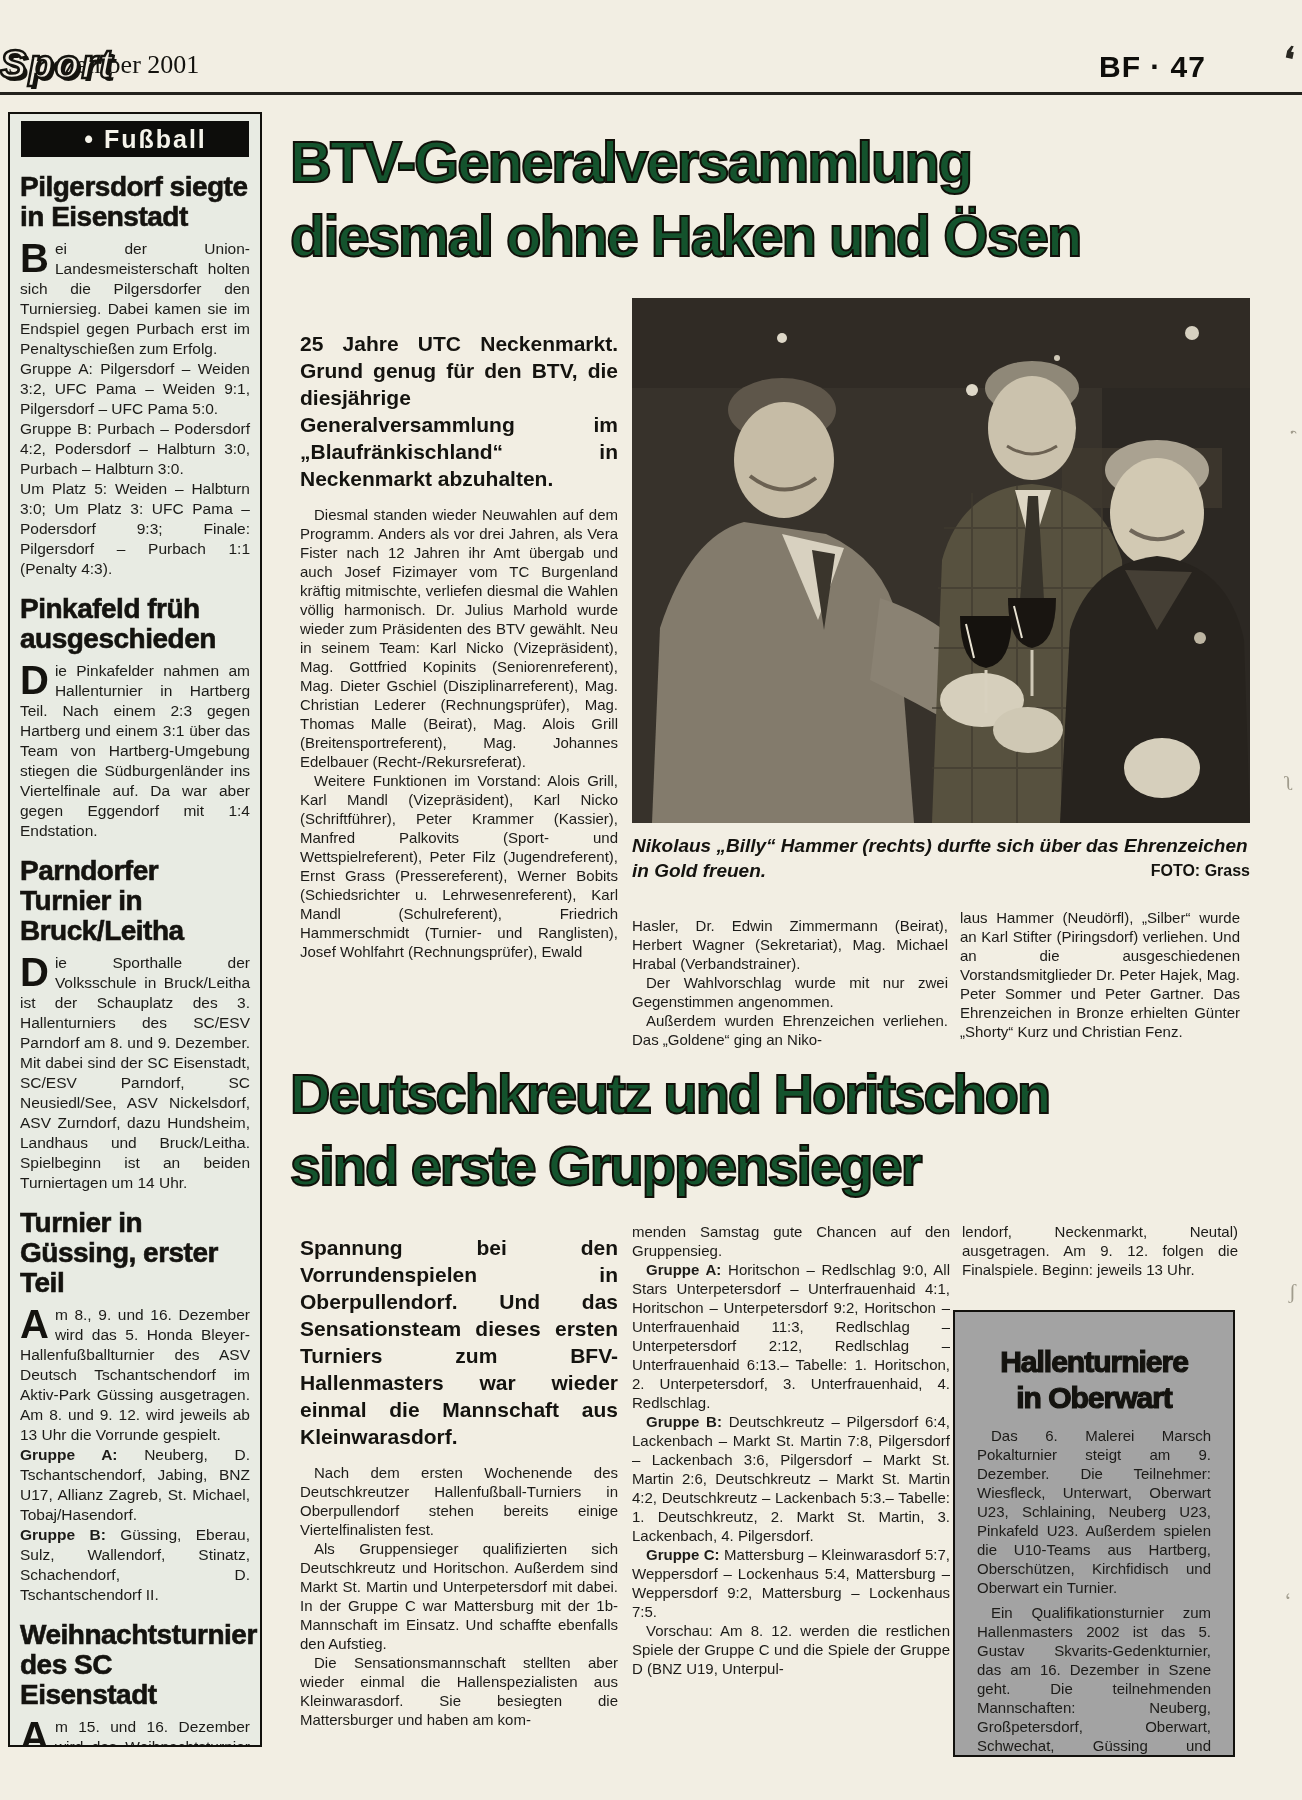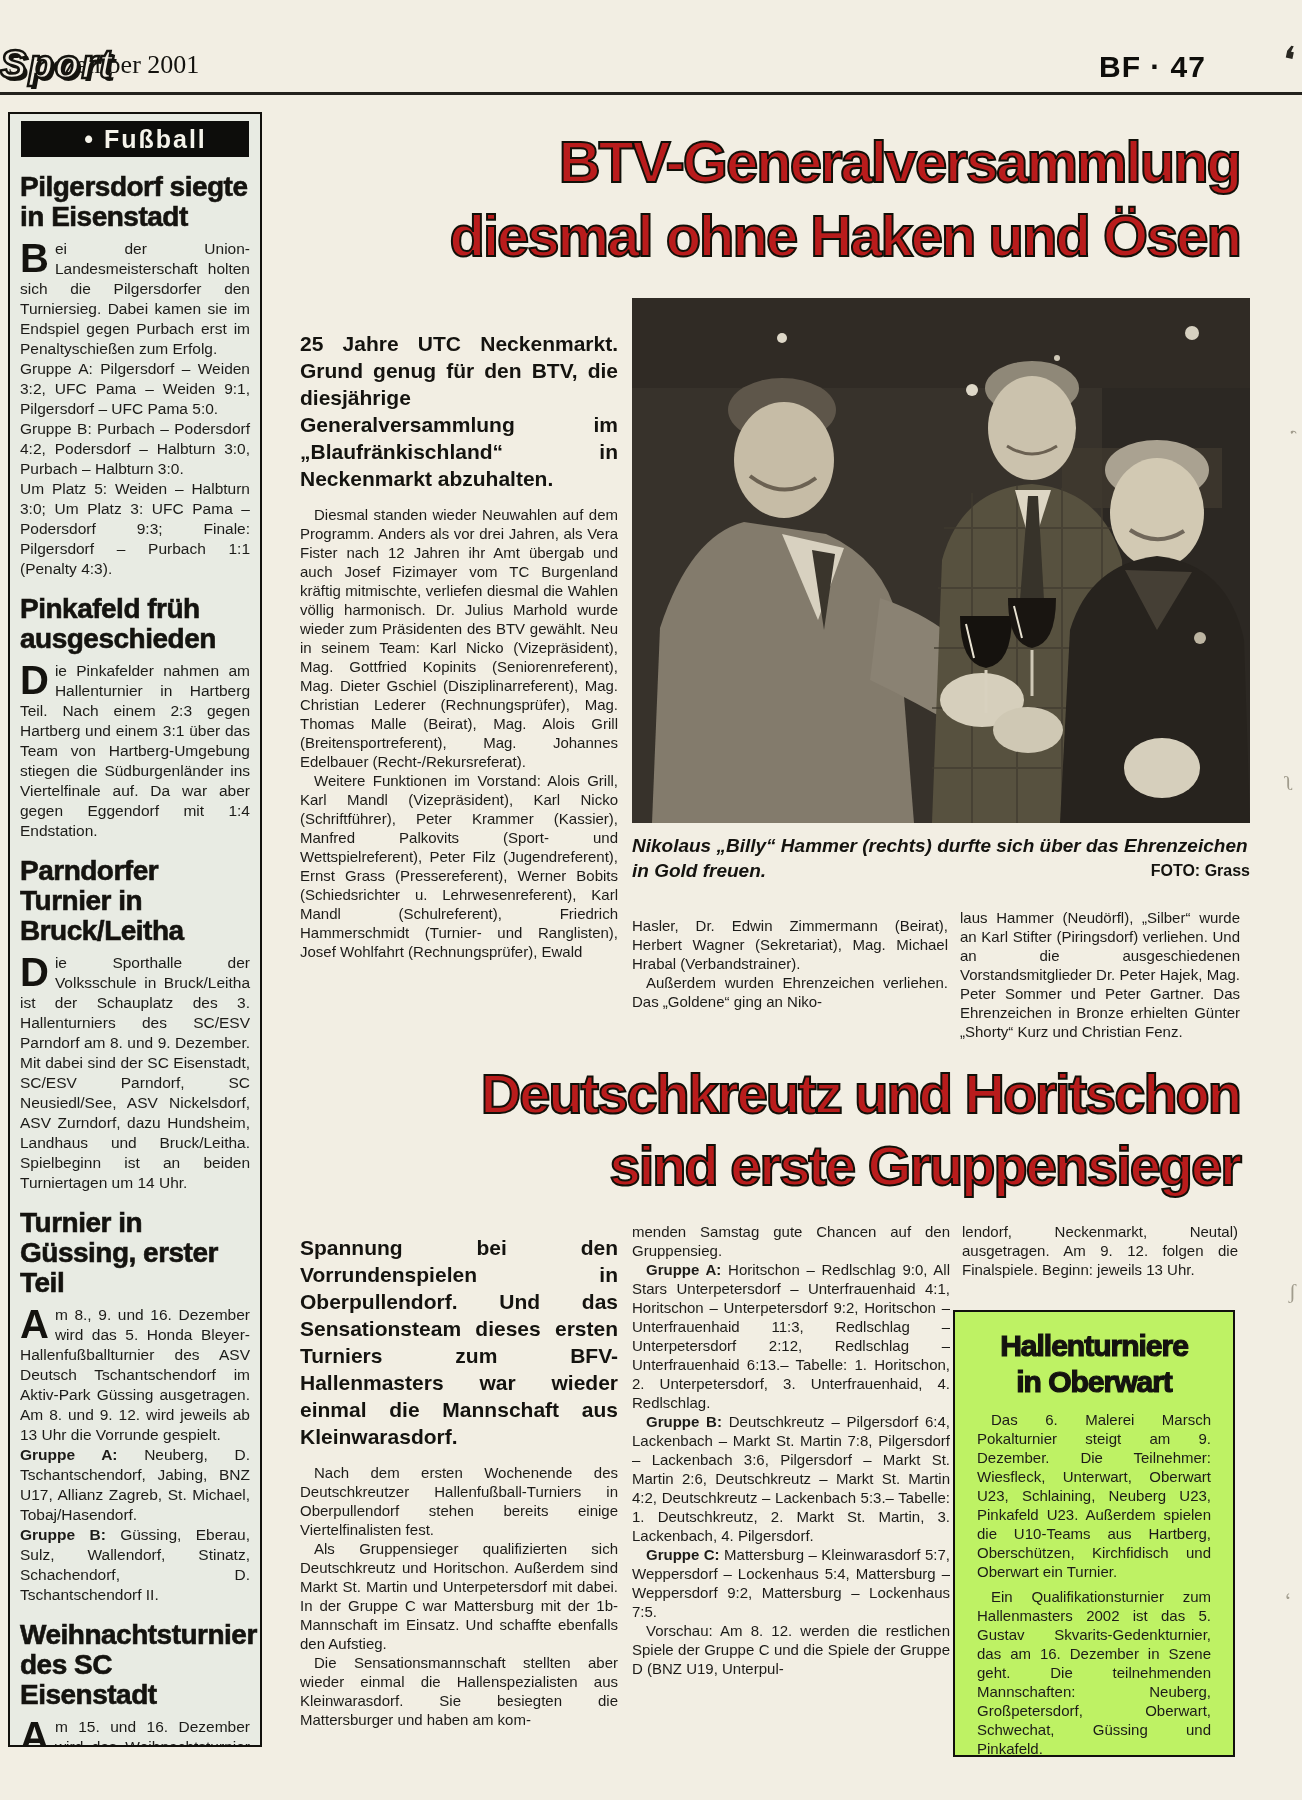--- a/index.html
+++ b/index.html
@@ -30,41 +30,41 @@
     text-align:center;font-size:25px;font-weight:bold;letter-spacing:2px;padding-left:21px;
   }
   .sidebar h2{
     margin:15px 0 7px;font-size:28px;line-height:30px;font-weight:bold;letter-spacing:-0.5px;color:#14130f;
     -webkit-text-stroke:0.6px #14130f;
   }
   .sidebar p{margin:0;font-size:15.5px;line-height:20px;text-align:justify;}
   .dc{float:left;font-size:40px;line-height:33px;font-weight:bold;padding:3px 6px 0 0;color:#14130f;}
 
   
-  .headline{position:absolute;left:290px;width:950px;text-align:right;font-weight:bold;color:#b91c1c;}
+  .headline{position:absolute;left:290px;width:950px;text-align:left;font-weight:bold;color:#14532d;}
   .headline .l{font-size:58px;line-height:74px;letter-spacing:-2px;-webkit-text-stroke:2px #111009;}
   #headline2 .l{font-size:56px;line-height:72px;}
 
   
   .col{position:absolute;overflow:hidden;}
   .col p{margin:0;font-size:15px;line-height:19px;text-align:justify;}
   .col p.ind{text-indent:14px;}
   .lead{font-size:21px;line-height:27px;font-weight:bold;text-align:justify;margin:12px 0 13px;color:#14130f;}
   .grp b{font-weight:bold;}
 
   
   .photo{position:absolute;left:632px;top:298px;width:618px;height:525px;background:#37322b;}
   .photo svg{display:block;}
   .caption{position:absolute;left:632px;top:833px;width:618px;font-size:19px;line-height:25px;font-weight:bold;font-style:italic;color:#14130f;}
   .credit{position:absolute;right:0;bottom:0;font-style:normal;font-size:16px;font-weight:bold;}
 
   
   .obx{
     position:absolute;left:953px;top:1310px;width:282px;height:447px;box-sizing:border-box;
-    border:2px solid #12110d;background:#bef264;padding:16px 16px 10px;overflow:hidden;
+    border:2px solid #12110d;background:#a3a3a3;padding:32px 16px 10px;overflow:hidden;
   }
   .obx-title{text-align:center;font-size:30px;line-height:36px;font-weight:bold;letter-spacing:-1px;
     -webkit-text-stroke:1.2px #14130f;color:#14130f;margin-bottom:10px;}
   .obx p{margin:6px;font-size:15px;line-height:19px;text-align:justify;}
   .obx p.ind{text-indent:14px;}
 </style>
 </head>
 <body>
 
 <div class="page">
@@ -178,20 +178,21 @@
     </svg>
   </div>
 
   <div class="caption">
     <span>Nikolaus „Billy“ Hammer (rechts) durfte sich über das Ehrenzeichen in Gold freuen.</span>
     <span class="credit">FOTO: Grass</span>
   </div>
 
   <div class="col" style="left:632px;top:916px;width:316px;height:152px;">
     <p>Hasler, Dr. Edwin Zimmermann (Beirat), Herbert Wagner (Sekretariat), Mag. Michael Hrabal (Verbandstrainer).</p>
+    <p class="ind">Der Wahlvorschlag wurde mit nur zwei Gegenstimmen angenommen.</p>
     <p class="ind">Außerdem wurden Ehrenzeichen verliehen. Das „Goldene“ ging an Niko-</p>
   </div>
 
   <div class="col" style="left:960px;top:908px;width:280px;height:152px;">
     <p>laus Hammer (Neudörfl), „Silber“ wurde an Karl Stifter (Piringsdorf) verliehen. Und an die ausgeschiedenen Vorstandsmitglieder Dr. Peter Hajek, Mag. Peter Sommer und Peter Gartner. Das Ehrenzeichen in Bronze erhielten Günter „Shorty“ Kurz und Christian Fenz.</p>
   </div>
 
   <div class="headline" id="headline2" style="top:1058px;">
     <div class="l">Deutschkreutz und Horitschon</div>
     <div class="l">sind erste Gruppensieger</div>

